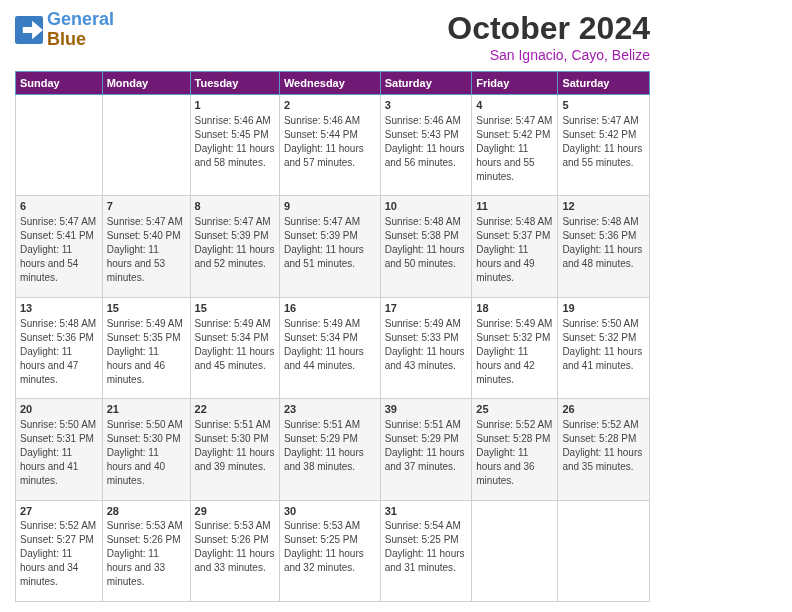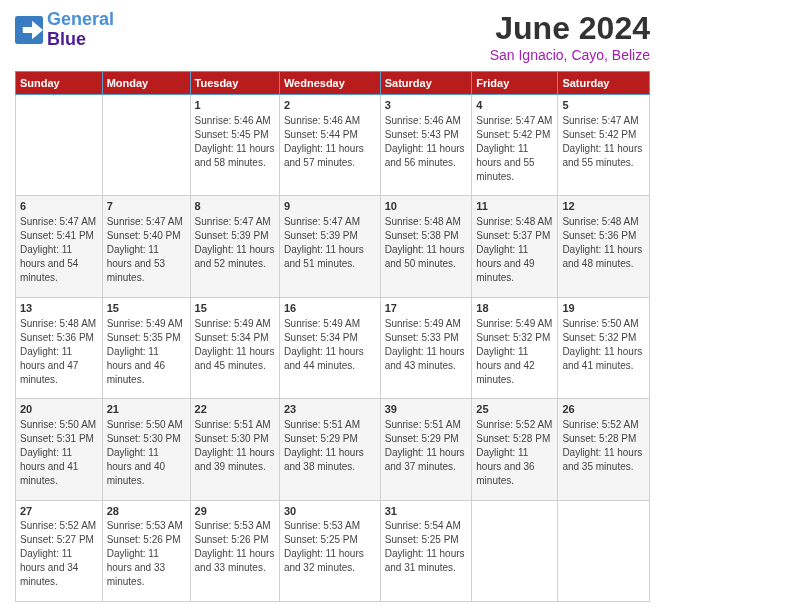--- a/index.html
+++ b/index.html
@@ -53,21 +53,21 @@
       font-size: 14px;
       color: #a21caf;
     }
     table {
       width: 100%;
       border-collapse: collapse;
       flex: 1;
       font-size: 9.5px;
     }
     thead tr th {
-      background-color: #b91c1c;
+      background-color: #701a75;
       color: #fff;
       padding: 5px 4px;
       text-align: left;
       font-size: 11px;
       font-weight: bold;
       border: 1px solid #5a9ad1;
     }
     tbody tr td {
       border: 1px solid #d0d0d0;
       padding: 3px 4px;
@@ -99,25 +99,25 @@
 
 <div class="page">
   <div class="header">
     <div class="logo">
       <svg class="logo-icon" viewBox="0 0 36 36">
         <rect x="0" y="0" width="36" height="36" rx="3" fill="#3a7cc1"></rect>
         <polygon points="22,6 36,18 22,30 22,22 10,22 10,14 22,14" fill="white"></polygon>
       </svg>
       <div class="logo-text">
         <div><span>General</span></div>
-        <div><span style="color:#4c1d95">Blue</span></div>
+        <div><span style="color:#a16207">Blue</span></div>
       </div>
     </div>
     <div class="title-block">
-      <div class="main-title">June 2024</div>
+      <div class="main-title">October 2024</div>
       <div class="subtitle">San Ignacio, Cayo, Belize</div>
     </div>
   </div>
 
   <table>
     <thead>
       <tr>
         <th>Sunday</th>
         <th>Monday</th>
         <th>Tuesday</th>

